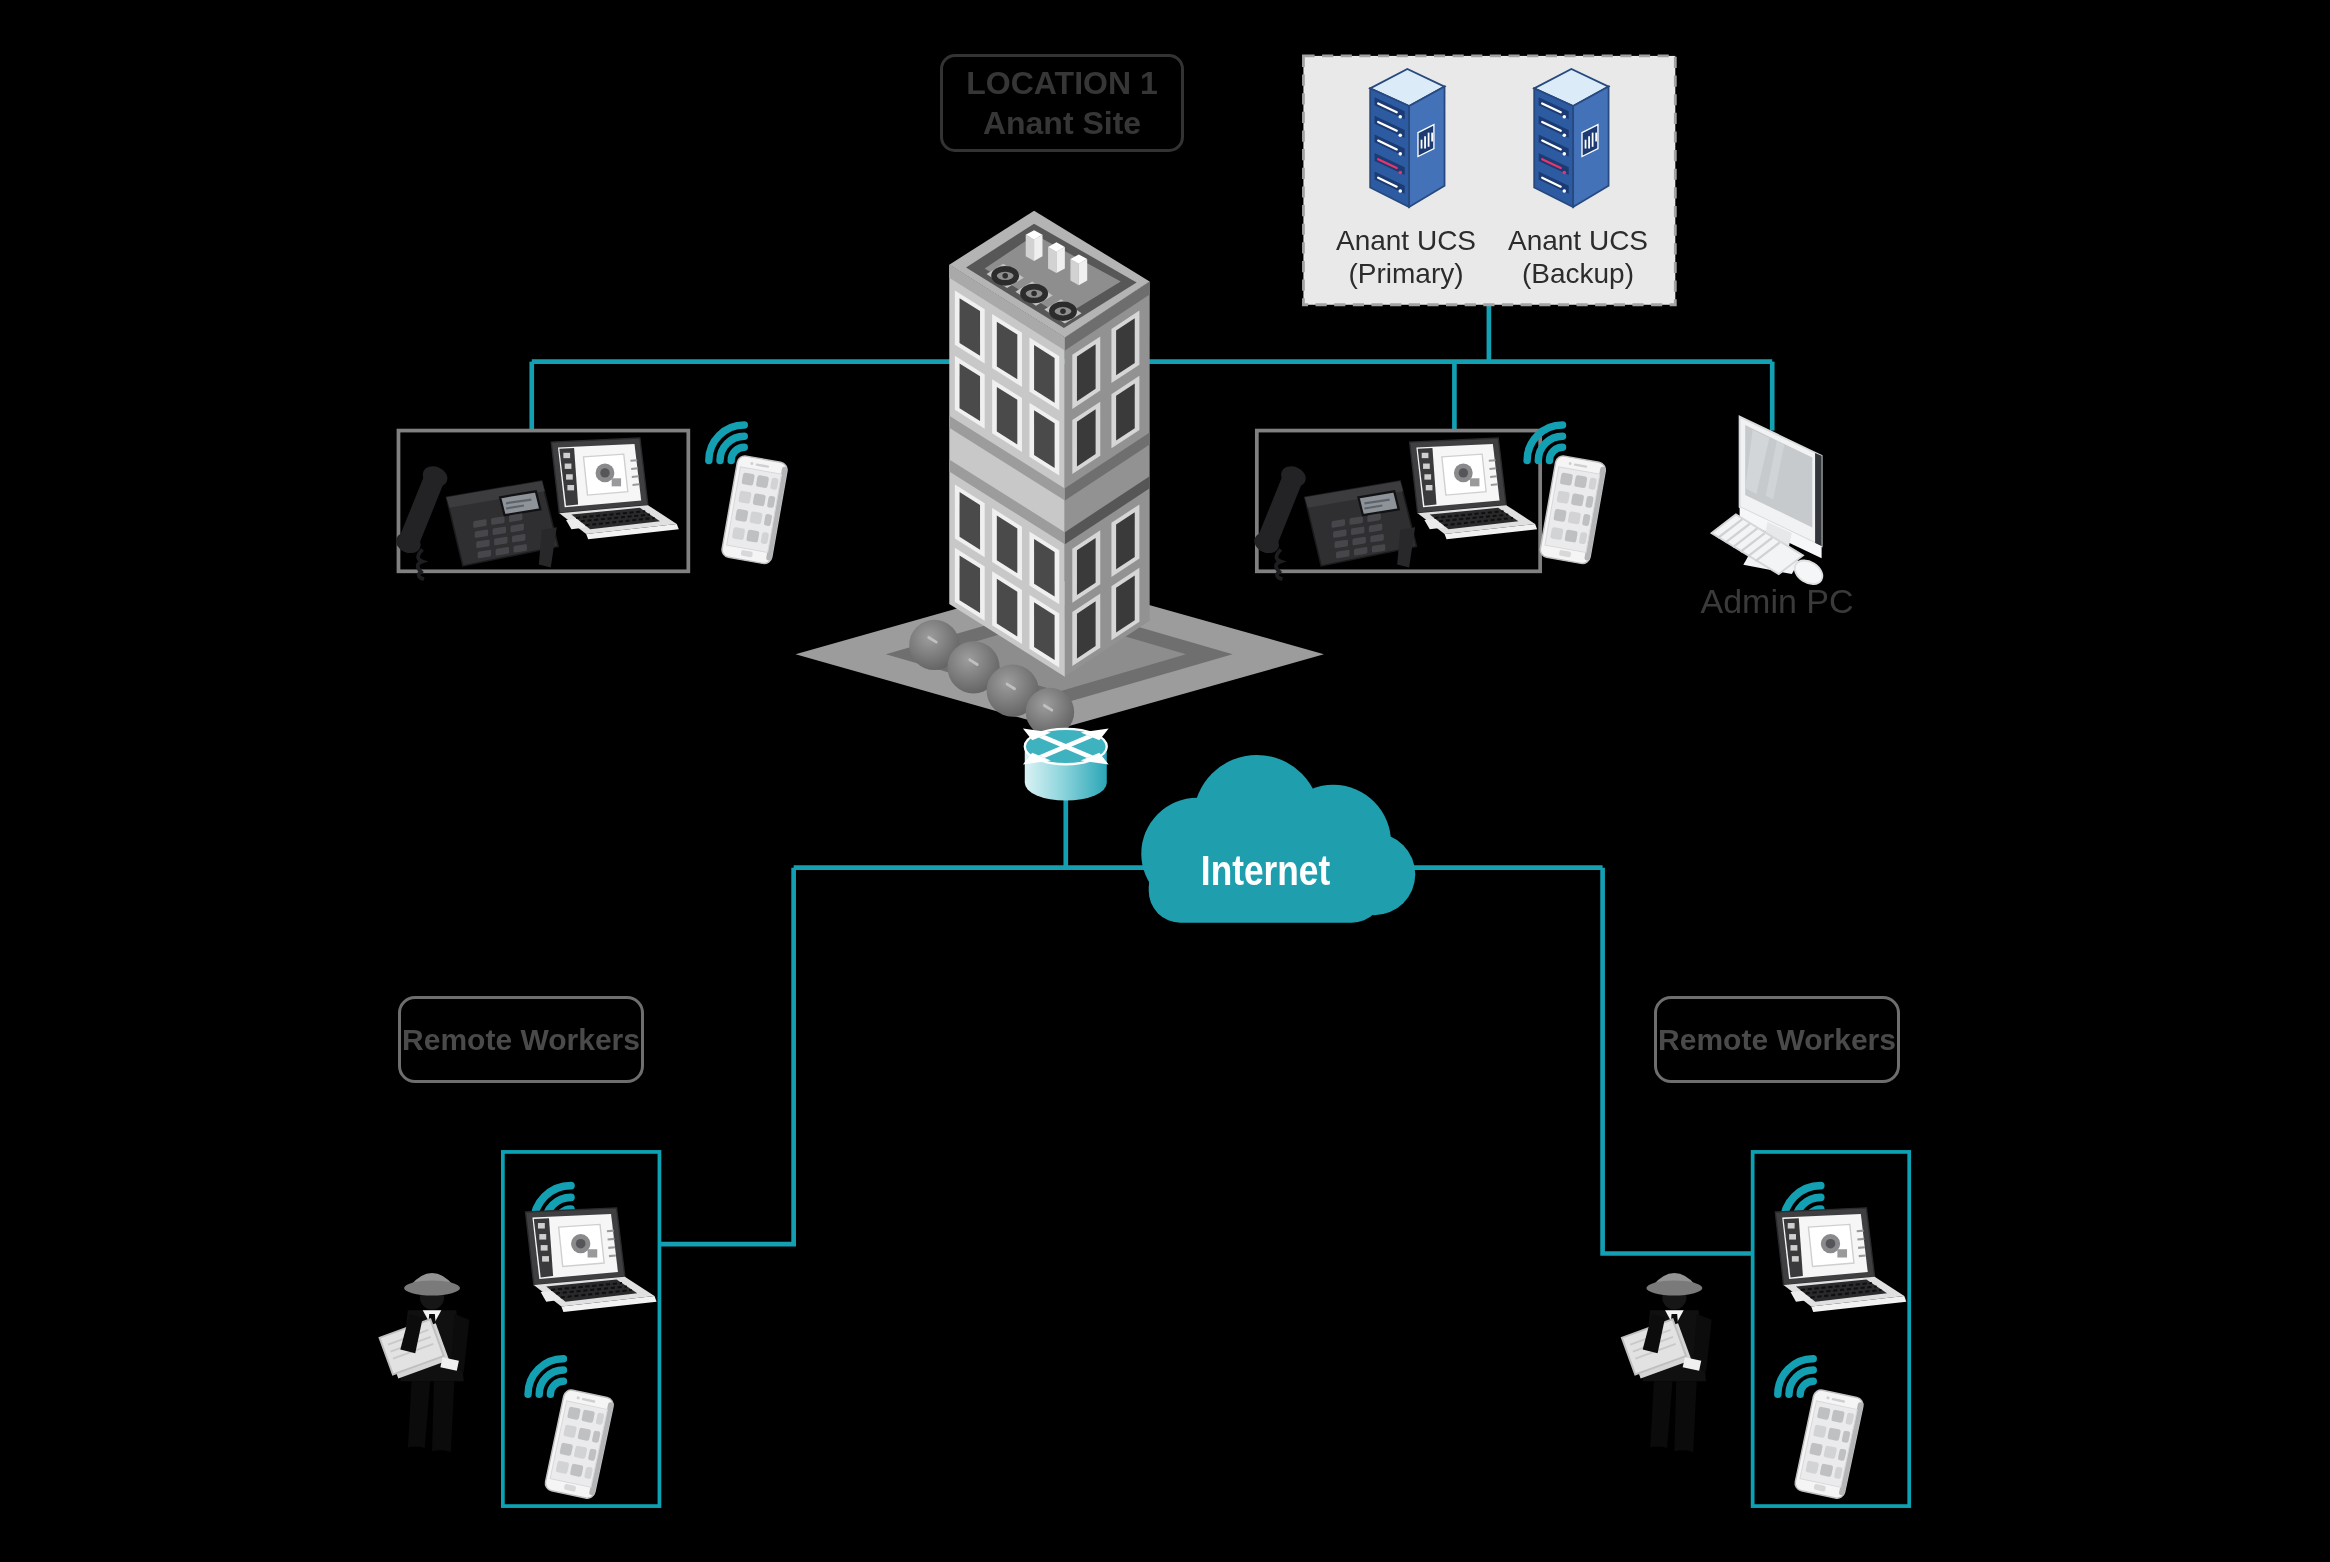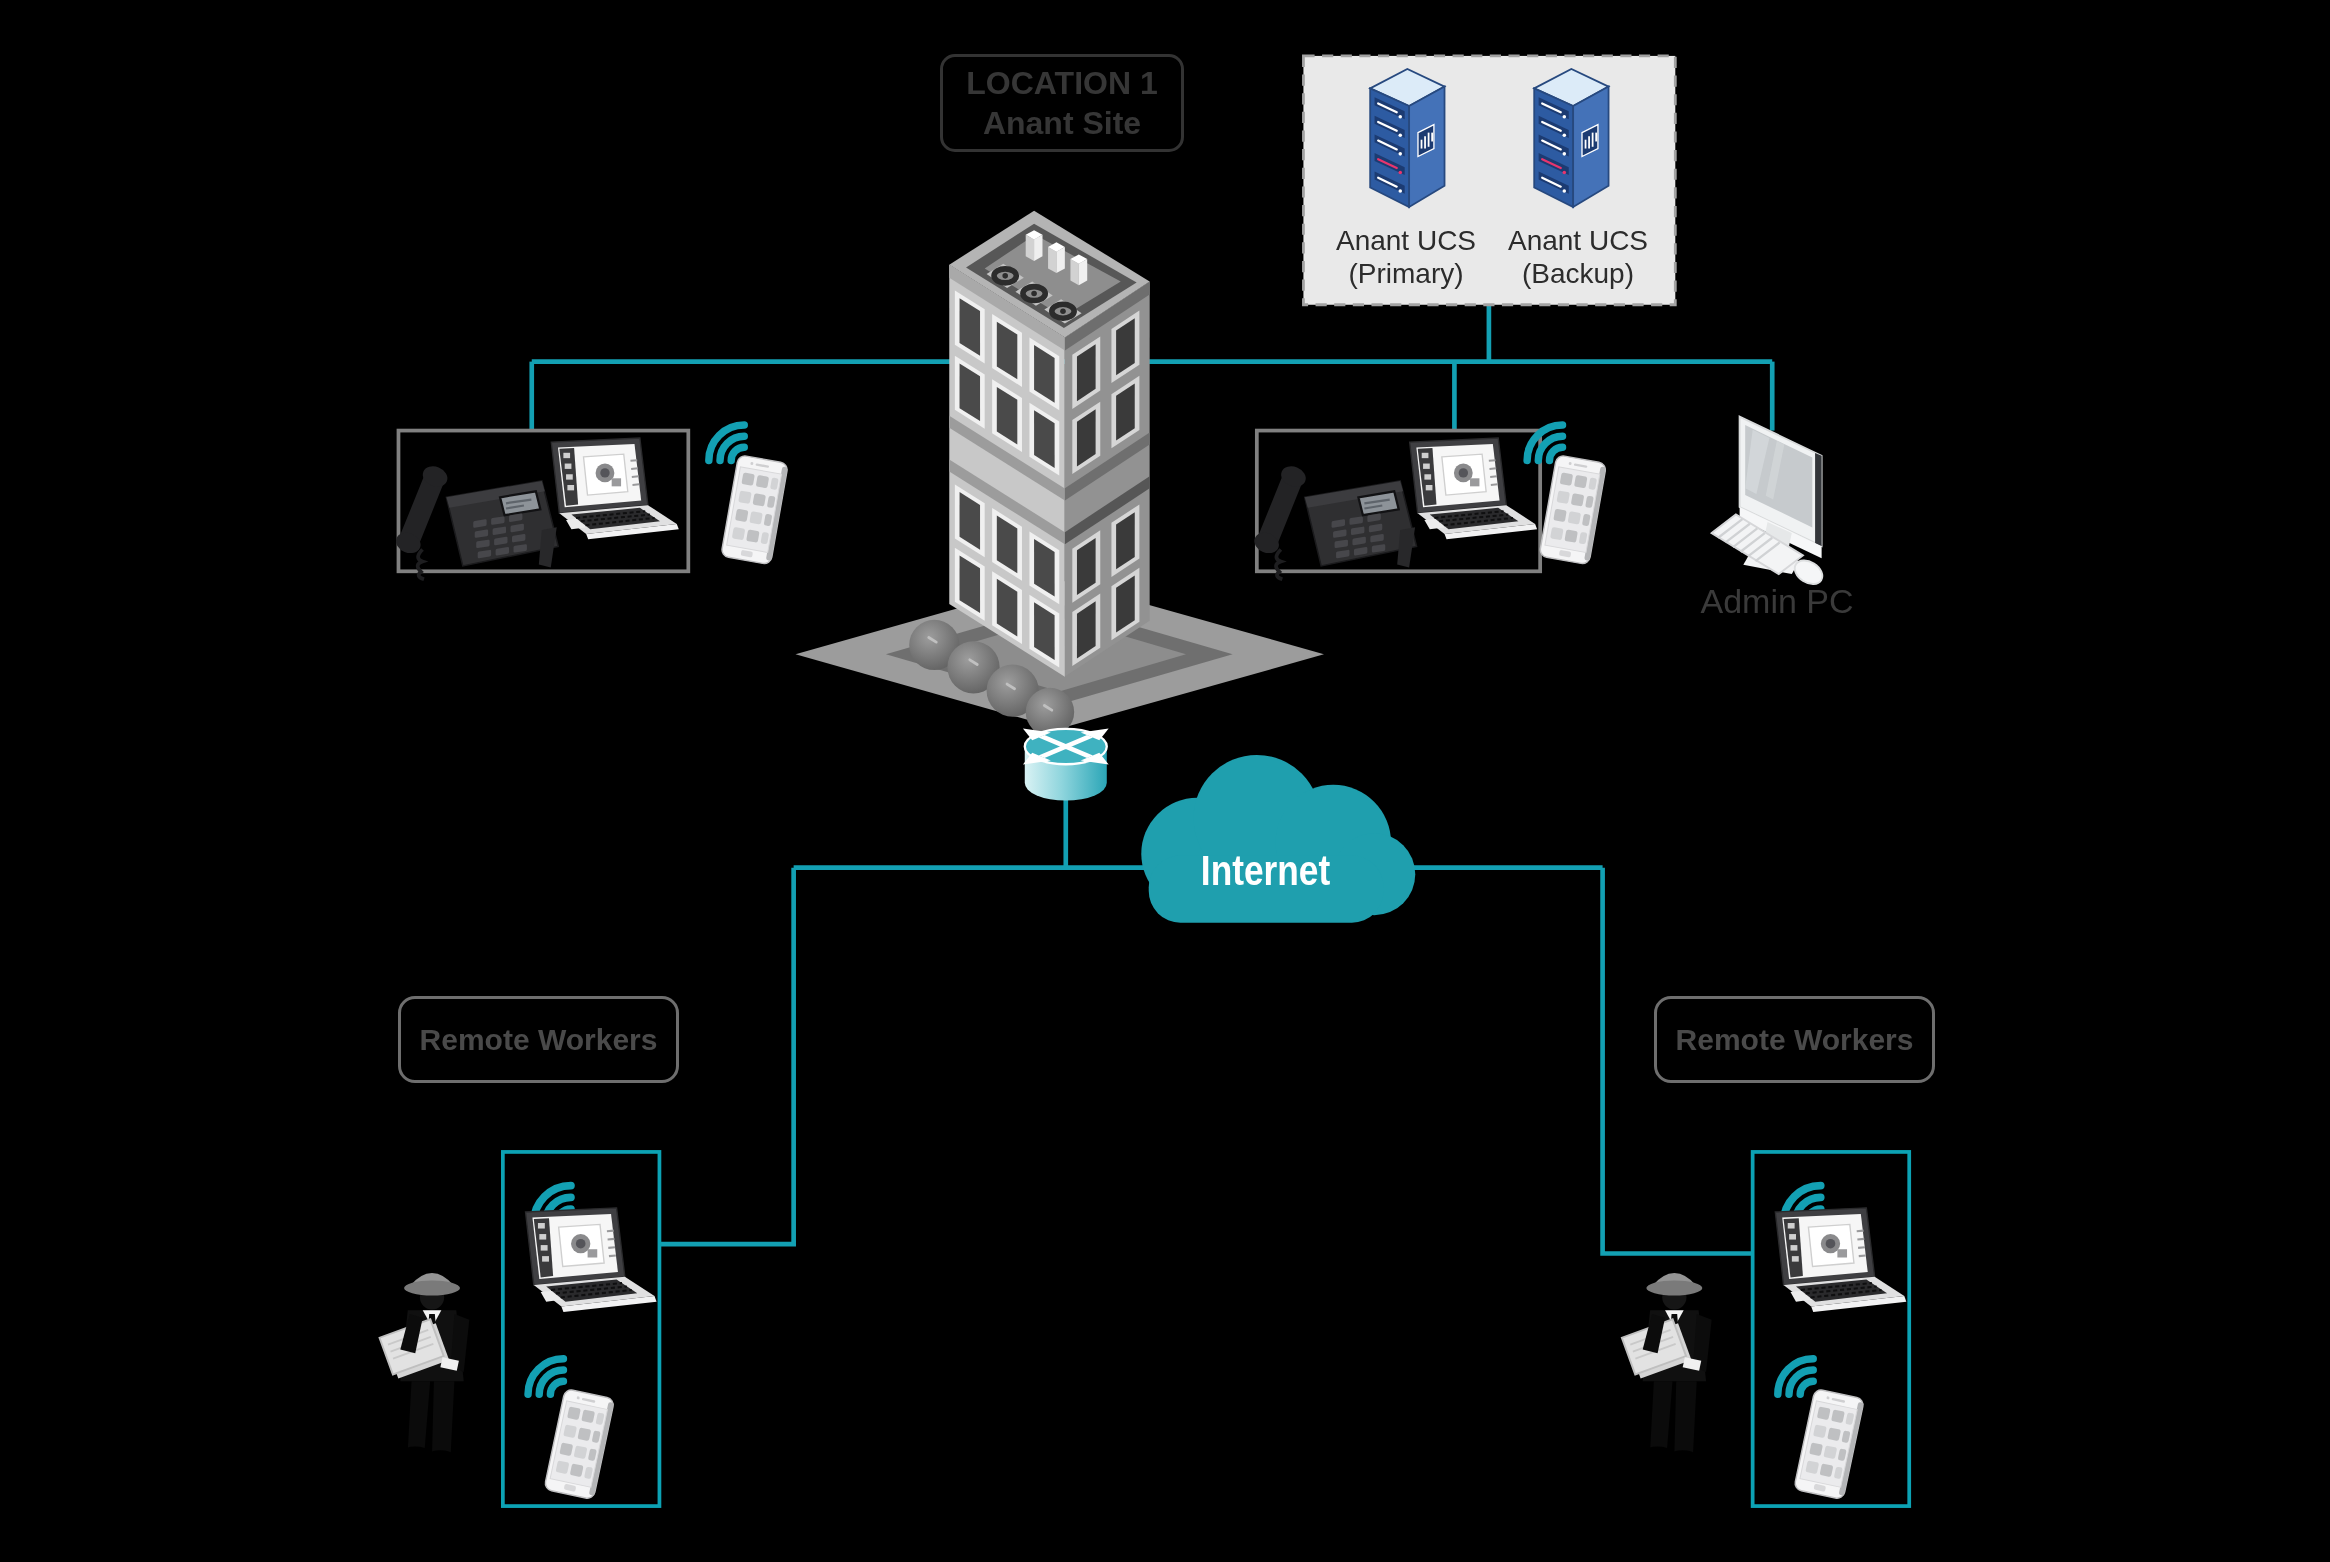--- a/index.html
+++ b/index.html
@@ -3,21 +3,21 @@
 <meta charset="utf-8">
 <style>
   html,body{margin:0;padding:0;background:#000;}
   .stage{position:relative;width:2331px;height:1562px;background:#000;overflow:hidden;
          font-family:"Liberation Sans","DejaVu Sans",sans-serif;padding-left:24px;}
   svg.scene{position:absolute;left:0;top:0;display:block;}
   .lbl{position:absolute;display:flex;flex-direction:column;align-items:center;justify-content:center;
        text-align:center;box-sizing:border-box;}
   .location-label{left:940px;top:54px;width:244px;height:98px;border:3.7px solid #333333;
        border-radius:15px;color:#363636;font-weight:bold;font-size:32px;line-height:1.25;}
-  .rw-label{width:281px;height:87px;border:3.7px solid #6e6e6e;border-radius:17px;
+  .rw-label{width:246px;height:87px;border:3.7px solid #6e6e6e;border-radius:17px;
        color:#4a4a4a;font-weight:bold;font-size:30px;}
   .rw-left{left:398px;top:996px;}
   .rw-right{left:1654px;top:996px;}
   .server-caption{width:198px;color:#2c2c2c;font-size:28px;line-height:1.18;align-items:center;}
   .cap-primary{left:1307px;top:224px;}
   .cap-backup{left:1479px;top:224px;}
   .admin-caption{left:1684px;top:582px;width:186px;color:#3a3a3a;font-size:34px;}
   .internet-word{left:1163px;top:846px;width:205px;color:#ffffff;font-weight:bold;font-size:43px;
        transform:scaleX(0.82);letter-spacing:0px;}
 </style>

